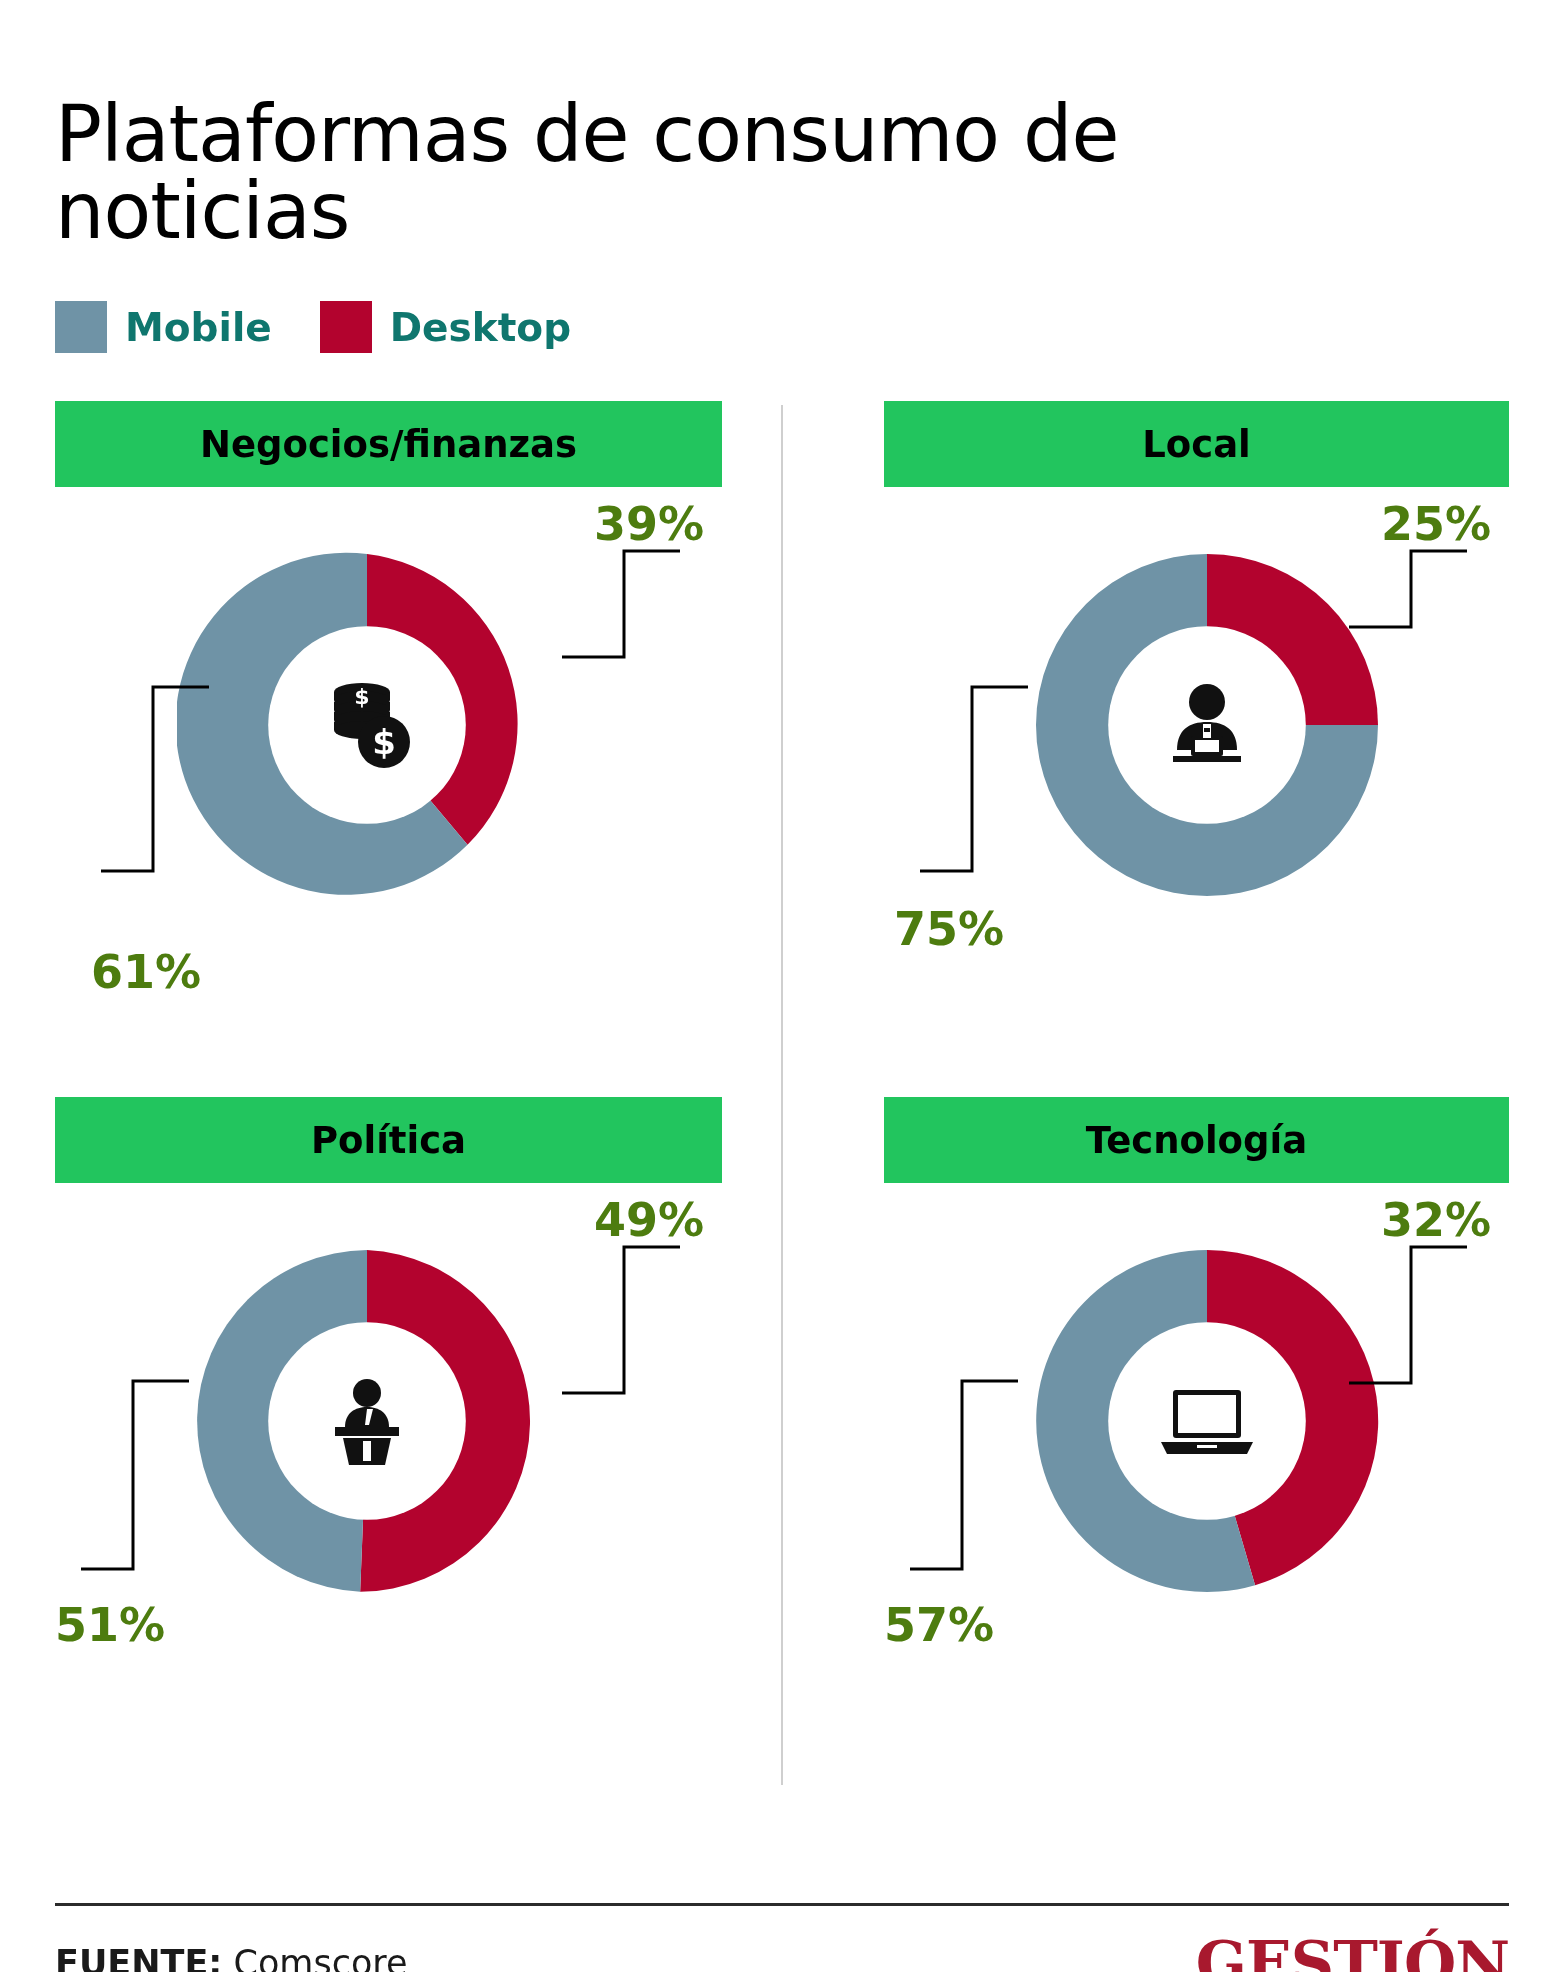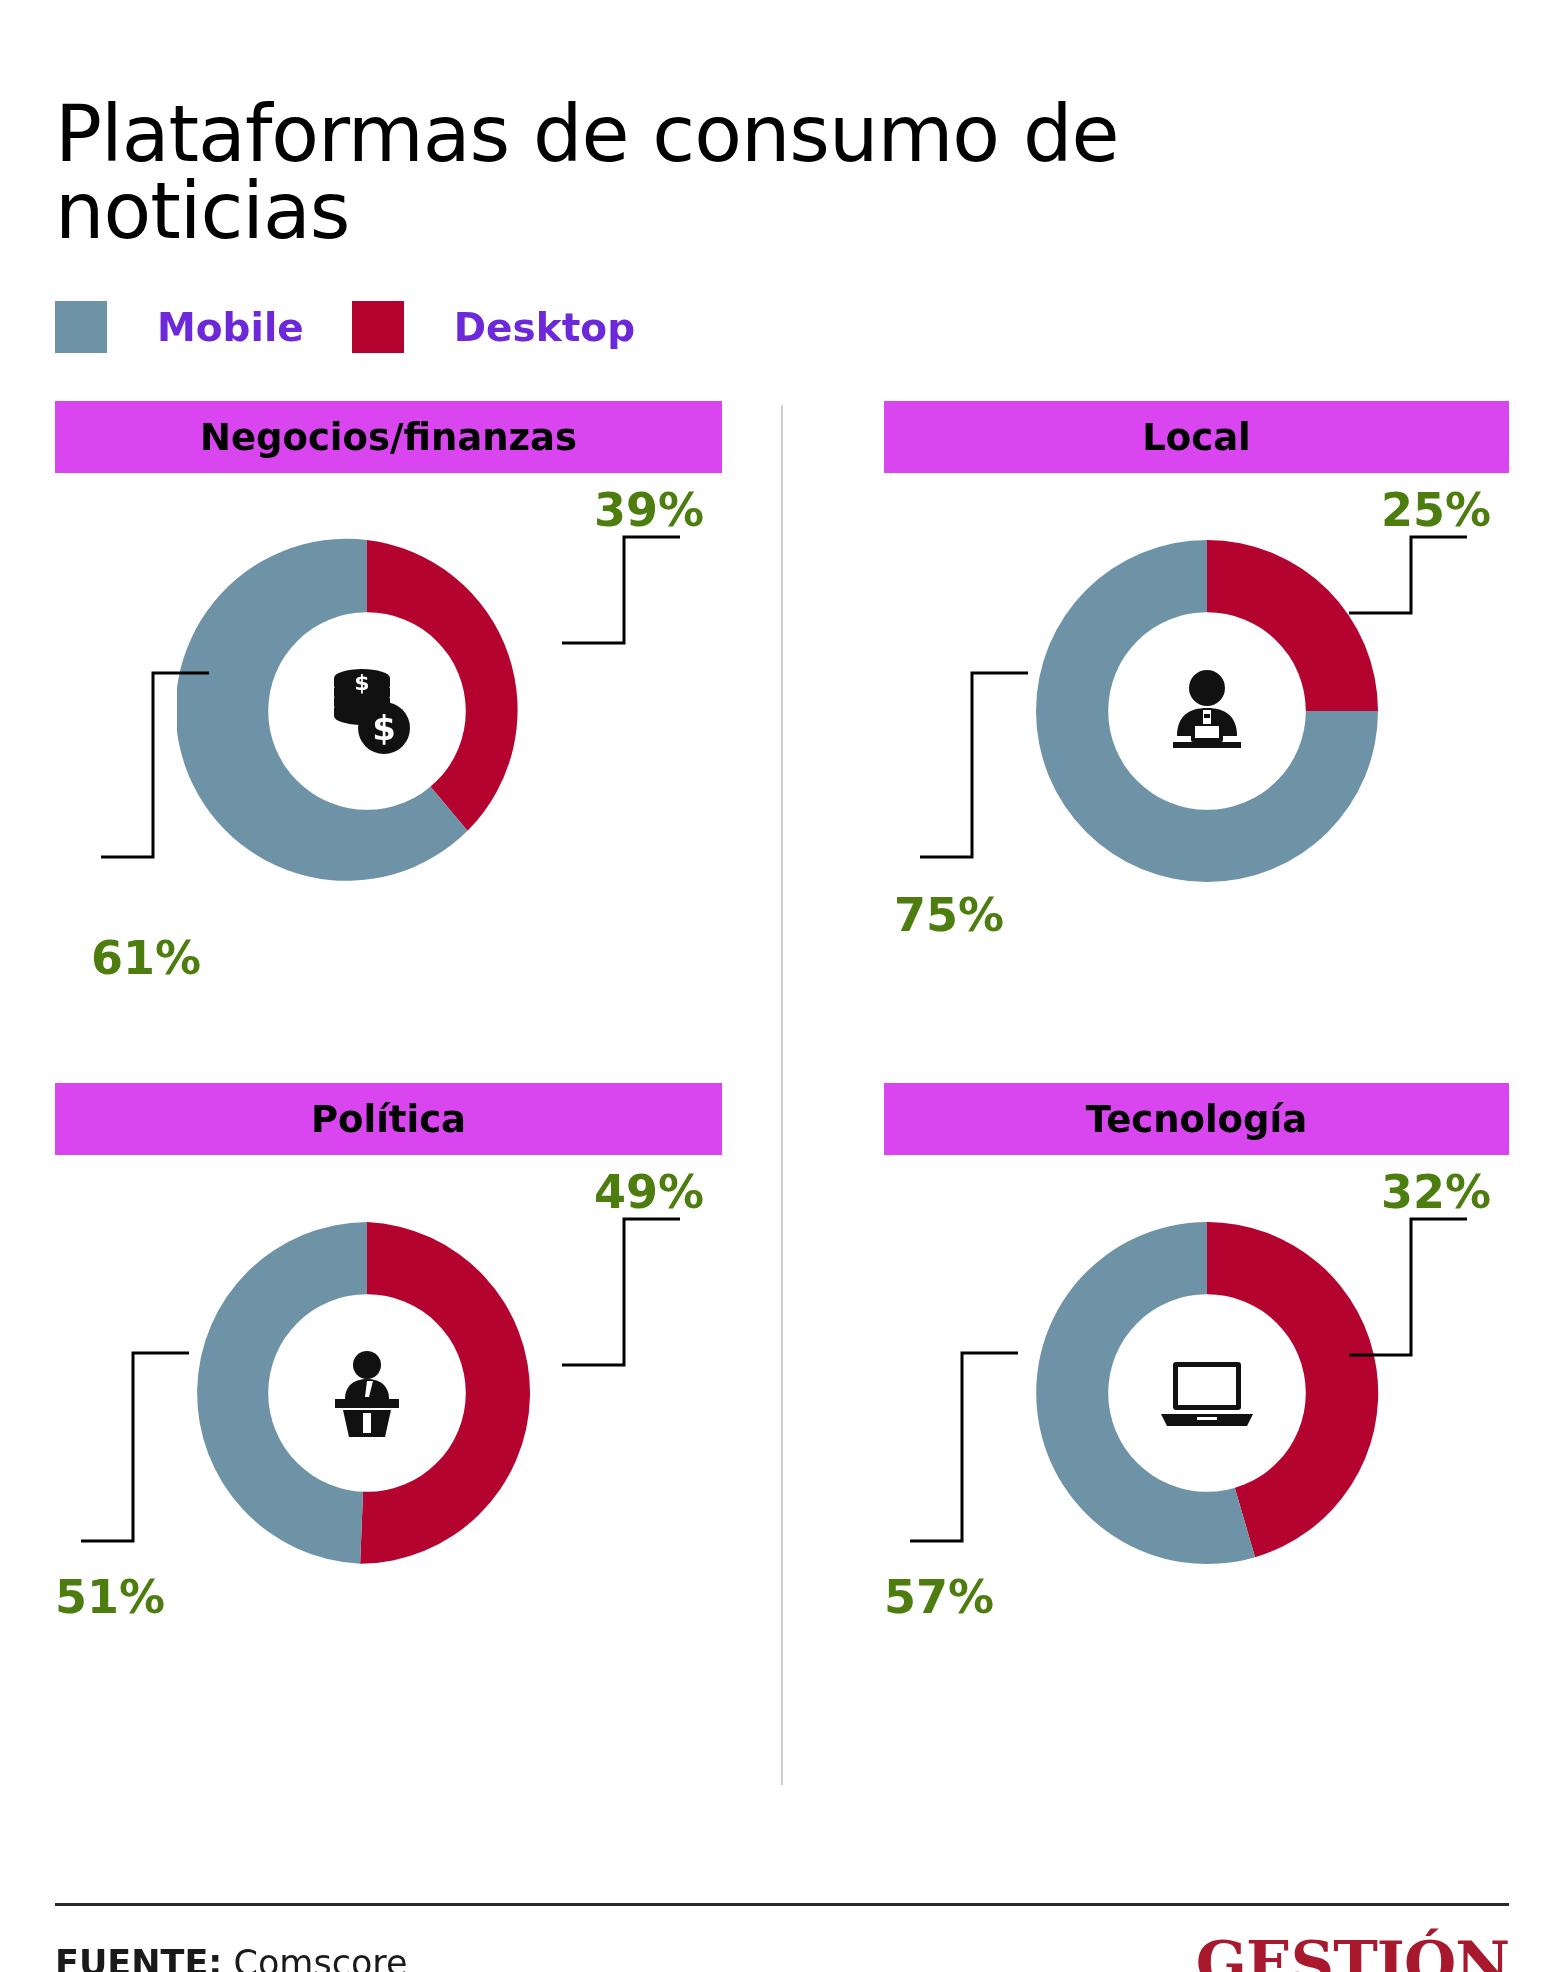--- a/index.html
+++ b/index.html
@@ -31,23 +31,22 @@
   .legend{
     display:flex;
     align-items:center;
     gap:48px;
     margin-top:46px;
     margin-bottom:10px;
   }
   .legend-item{display:flex;align-items:center;gap:18px;}
   .legend-swatch{width:52px;height:52px;display:block;}
   .legend-label{
-    font-size:39px;font-weight:bold;color:#6d28d9;
-    font-family:"DejaVu Sans", sans-serif;
-    margin-left:32px;
+    font-size:39px;font-weight:bold;color:#0f766e;
+    font-family:"DejaVu Sans", sans-serif;
   }
   
   .grid{
     position:relative;
     margin-top:48px;
     display:grid;
     grid-template-columns:1fr 1fr;
     grid-template-rows:auto auto;
   }
   .vline{
@@ -60,22 +59,22 @@
     transform:translateX(-1px);
   }
   .cell{
     position:relative;
     padding:0 0 40px 0;
     box-sizing:border-box;
   }
   .cell.left{padding-right:60px;}
   .cell.right{padding-left:102px;}
   .cat-bar{
-    background:#d946ef;
-    height:72px;
+    background:#22c55e;
+    height:86px;
     display:flex;
     align-items:center;
     justify-content:center;
   }
   .cat-title{
     font-size:37px;font-weight:bold;color:#000;
     font-family:"DejaVu Sans", sans-serif;
   }
   .chart-area{
     position:relative;

